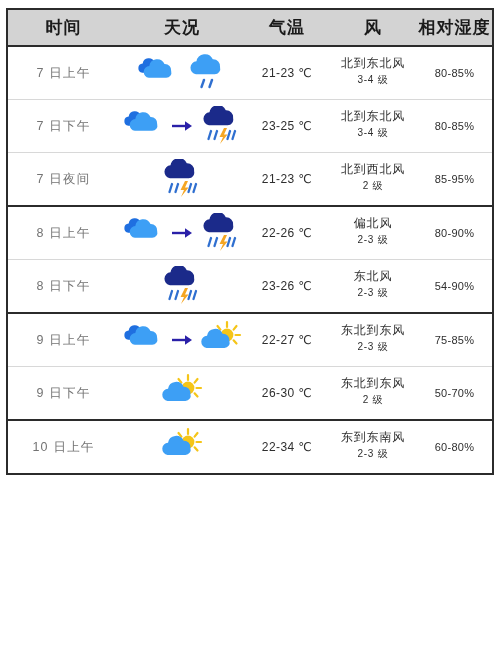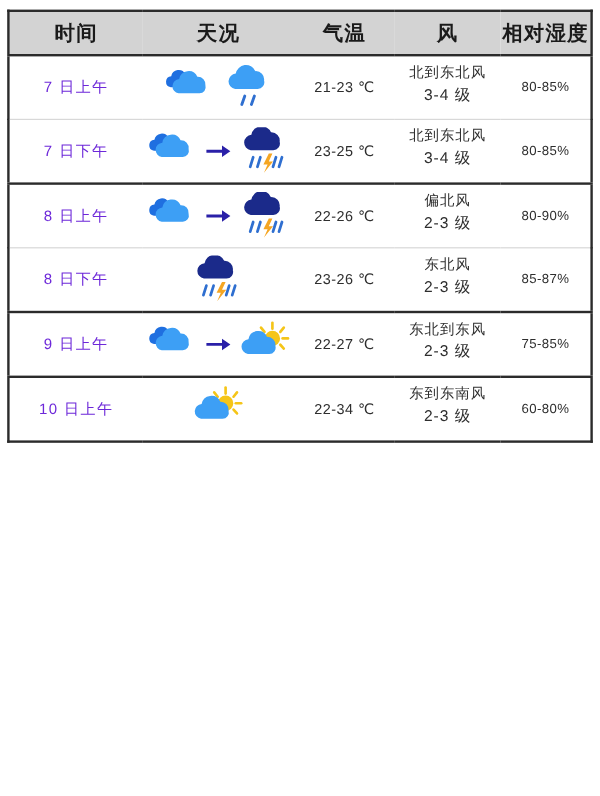--- a/index.html
+++ b/index.html
@@ -48,21 +48,21 @@
     text-align: center;
     vertical-align: middle;
     padding: 0;
     color: #333333;
   }
   tbody tr:first-child td { border-top: none; }
   tbody tr.day-start td { border-top: 2px solid #2b2b2b; }
 
   .cell-time {
     font-size: 12.5px;
-    color: #6d28d9;
+    color: #737373;
     letter-spacing: 1.2px;
     white-space: nowrap;
   }
   .cell-temp {
     font-size: 12px;
     color: #2e2e2e;
     letter-spacing: 0.4px;
     white-space: nowrap;
   }
   .cell-hum {
@@ -73,21 +73,21 @@
     margin-top: 48px;
   }
   .wind-dir {
     font-size: 12px;
     color: #2e2e2e;
     letter-spacing: 0.8px;
     line-height: 1.05;
     white-space: nowrap;
   }
   .wind-force {
-    font-size: 13px;
+    font-size: 10px;
     color: #2e2e2e;
     letter-spacing: 0.8px;
     line-height: 1.9;
     white-space: nowrap;
   }
 
   .sky-wrap {
     display: flex;
     align-items: center;
     justify-content: center;
@@ -179,81 +179,106 @@
               </svg>
             </div>
      </td>
      <td class="cell-temp">23-25 ℃</td>
      <td>
        <div class="wind-dir">北到东北风</div>
        <div class="wind-force">3-4 级</div>
      </td>
      <td class="cell-hum">80-85%</td>
         </tr>
-        <tr class="day-start">
-          <td class="cell-time">8 日上午</td>
-     <td>
-       <div class="sky-wrap">
-              <svg class="ico" width="46" height="40" viewBox="0 0 46 40">
-                <g transform="translate(17,16) scale(0.62)">
-       <path d="M-14,6 a7.5,7.5 0 0 1 0.6,-14.9 a10,10 0 0 1 19,-2.4 a8,8 0 0 1 8.4,9.1 a6.4,6.4 0 0 1 -6.2,8.2 Z" fill="#1f6fe0"></path>
-     </g>
-                <g transform="translate(26,20) scale(0.8)">
-       <path d="M-14,6 a7.5,7.5 0 0 1 0.6,-14.9 a10,10 0 0 1 19,-2.4 a8,8 0 0 1 8.4,9.1 a6.4,6.4 0 0 1 -6.2,8.2 Z" fill="#3d9ff5"></path>
-     </g>
-              </svg>
-              <svg class="arrow-ico" width="22" height="16" viewBox="0 0 22 16">
-            <line x1="1" y1="8" x2="16" y2="8" stroke="#2a20a8" stroke-width="2.4"></line>
-            <path d="M14,3.2 L21,8 L14,12.8 Z" fill="#2a20a8"></path>
-          </svg>
+        <tr>
+          <td class="cell-time">7 日夜间</td>
+     <td>
+       <div class="sky-wrap">
               <svg class="ico" width="46" height="40" viewBox="0 0 46 40">
                 <g transform="translate(23,14) scale(0.86)">
        <path d="M-14,6 a7.5,7.5 0 0 1 0.6,-14.9 a10,10 0 0 1 19,-2.4 a8,8 0 0 1 8.4,9.1 a6.4,6.4 0 0 1 -6.2,8.2 Z" fill="#1b2a8a"></path>
      </g>
                 <g stroke="#2f6fd0" stroke-width="2.3" stroke-linecap="round">
          <line x1="13" y1="25" x2="10.5" y2="33"></line>
          <line x1="19" y1="25" x2="16.5" y2="33"></line>
          <line x1="32" y1="25" x2="29.5" y2="33"></line>
          <line x1="37" y1="25" x2="34.5" y2="33"></line>
        </g>
        <path d="M26,22 L21.5,31 L25,31 L22,38 L29.5,28.5 L26,28.5 L29,22 Z" fill="#f5a623"></path>
               </svg>
             </div>
      </td>
-     <td class="cell-temp">22-26 ℃</td>
-     <td>
-       <div class="wind-dir">偏北风</div>
-       <div class="wind-force">2-3 级</div>
-     </td>
-     <td class="cell-hum">80-90%</td>
-        </tr>
-        <tr>
-          <td class="cell-time">8 日下午</td>
-     <td>
-       <div class="sky-wrap">
+     <td class="cell-temp">21-23 ℃</td>
+     <td>
+       <div class="wind-dir">北到西北风</div>
+       <div class="wind-force">2 级</div>
+     </td>
+     <td class="cell-hum">85-95%</td>
+        </tr>
+        <tr class="day-start">
+          <td class="cell-time">8 日上午</td>
+     <td>
+       <div class="sky-wrap">
+              <svg class="ico" width="46" height="40" viewBox="0 0 46 40">
+                <g transform="translate(17,16) scale(0.62)">
+       <path d="M-14,6 a7.5,7.5 0 0 1 0.6,-14.9 a10,10 0 0 1 19,-2.4 a8,8 0 0 1 8.4,9.1 a6.4,6.4 0 0 1 -6.2,8.2 Z" fill="#1f6fe0"></path>
+     </g>
+                <g transform="translate(26,20) scale(0.8)">
+       <path d="M-14,6 a7.5,7.5 0 0 1 0.6,-14.9 a10,10 0 0 1 19,-2.4 a8,8 0 0 1 8.4,9.1 a6.4,6.4 0 0 1 -6.2,8.2 Z" fill="#3d9ff5"></path>
+     </g>
+              </svg>
+              <svg class="arrow-ico" width="22" height="16" viewBox="0 0 22 16">
+            <line x1="1" y1="8" x2="16" y2="8" stroke="#2a20a8" stroke-width="2.4"></line>
+            <path d="M14,3.2 L21,8 L14,12.8 Z" fill="#2a20a8"></path>
+          </svg>
               <svg class="ico" width="46" height="40" viewBox="0 0 46 40">
                 <g transform="translate(23,14) scale(0.86)">
        <path d="M-14,6 a7.5,7.5 0 0 1 0.6,-14.9 a10,10 0 0 1 19,-2.4 a8,8 0 0 1 8.4,9.1 a6.4,6.4 0 0 1 -6.2,8.2 Z" fill="#1b2a8a"></path>
      </g>
                 <g stroke="#2f6fd0" stroke-width="2.3" stroke-linecap="round">
          <line x1="13" y1="25" x2="10.5" y2="33"></line>
          <line x1="19" y1="25" x2="16.5" y2="33"></line>
          <line x1="32" y1="25" x2="29.5" y2="33"></line>
          <line x1="37" y1="25" x2="34.5" y2="33"></line>
        </g>
        <path d="M26,22 L21.5,31 L25,31 L22,38 L29.5,28.5 L26,28.5 L29,22 Z" fill="#f5a623"></path>
               </svg>
             </div>
      </td>
+     <td class="cell-temp">22-26 ℃</td>
+     <td>
+       <div class="wind-dir">偏北风</div>
+       <div class="wind-force">2-3 级</div>
+     </td>
+     <td class="cell-hum">80-90%</td>
+        </tr>
+        <tr>
+          <td class="cell-time">8 日下午</td>
+     <td>
+       <div class="sky-wrap">
+              <svg class="ico" width="46" height="40" viewBox="0 0 46 40">
+                <g transform="translate(23,14) scale(0.86)">
+       <path d="M-14,6 a7.5,7.5 0 0 1 0.6,-14.9 a10,10 0 0 1 19,-2.4 a8,8 0 0 1 8.4,9.1 a6.4,6.4 0 0 1 -6.2,8.2 Z" fill="#1b2a8a"></path>
+     </g>
+                <g stroke="#2f6fd0" stroke-width="2.3" stroke-linecap="round">
+         <line x1="13" y1="25" x2="10.5" y2="33"></line>
+         <line x1="19" y1="25" x2="16.5" y2="33"></line>
+         <line x1="32" y1="25" x2="29.5" y2="33"></line>
+         <line x1="37" y1="25" x2="34.5" y2="33"></line>
+       </g>
+       <path d="M26,22 L21.5,31 L25,31 L22,38 L29.5,28.5 L26,28.5 L29,22 Z" fill="#f5a623"></path>
+              </svg>
+            </div>
+     </td>
      <td class="cell-temp">23-26 ℃</td>
      <td>
        <div class="wind-dir">东北风</div>
        <div class="wind-force">2-3 级</div>
      </td>
-     <td class="cell-hum">85-87%</td>
+     <td class="cell-hum">54-90%</td>
         </tr>
         <tr class="day-start">
           <td class="cell-time">9 日上午</td>
      <td>
        <div class="sky-wrap">
               <svg class="ico" width="46" height="40" viewBox="0 0 46 40">
                 <g transform="translate(17,16) scale(0.62)">
        <path d="M-14,6 a7.5,7.5 0 0 1 0.6,-14.9 a10,10 0 0 1 19,-2.4 a8,8 0 0 1 8.4,9.1 a6.4,6.4 0 0 1 -6.2,8.2 Z" fill="#1f6fe0"></path>
      </g>
                 <g transform="translate(26,20) scale(0.8)">
@@ -279,39 +304,65 @@
               </svg>
             </div>
      </td>
      <td class="cell-temp">22-27 ℃</td>
      <td>
        <div class="wind-dir">东北到东风</div>
        <div class="wind-force">2-3 级</div>
      </td>
      <td class="cell-hum">75-85%</td>
         </tr>
-        <tr class="day-start">
-          <td class="cell-time">10 日上午</td>
+        <tr>
+          <td class="cell-time">9 日下午</td>
      <td>
        <div class="sky-wrap">
               <svg class="ico" width="46" height="40" viewBox="0 0 46 40">
                 <g stroke="#f5c518" stroke-width="2.2" stroke-linecap="round">
          <line x1="29" y1="2" x2="29" y2="7"></line>
          <line x1="38.5" y1="6" x2="35.6" y2="9.6"></line>
          <line x1="42" y1="15" x2="37.5" y2="15"></line>
          <line x1="19.5" y1="6" x2="22.4" y2="9.6"></line>
          <line x1="38.5" y1="23.5" x2="35.6" y2="20.3"></line>
        </g>
        <circle cx="29" cy="15" r="6.4" fill="#f5c518"></circle>
                 <g transform="translate(20,23) scale(0.82)">
        <path d="M-14,6 a7.5,7.5 0 0 1 0.6,-14.9 a10,10 0 0 1 19,-2.4 a8,8 0 0 1 8.4,9.1 a6.4,6.4 0 0 1 -6.2,8.2 Z" fill="#3d9ff5"></path>
      </g>
               </svg>
             </div>
      </td>
+     <td class="cell-temp">26-30 ℃</td>
+     <td>
+       <div class="wind-dir">东北到东风</div>
+       <div class="wind-force">2 级</div>
+     </td>
+     <td class="cell-hum">50-70%</td>
+        </tr>
+        <tr class="day-start">
+          <td class="cell-time">10 日上午</td>
+     <td>
+       <div class="sky-wrap">
+              <svg class="ico" width="46" height="40" viewBox="0 0 46 40">
+                <g stroke="#f5c518" stroke-width="2.2" stroke-linecap="round">
+         <line x1="29" y1="2" x2="29" y2="7"></line>
+         <line x1="38.5" y1="6" x2="35.6" y2="9.6"></line>
+         <line x1="42" y1="15" x2="37.5" y2="15"></line>
+         <line x1="19.5" y1="6" x2="22.4" y2="9.6"></line>
+         <line x1="38.5" y1="23.5" x2="35.6" y2="20.3"></line>
+       </g>
+       <circle cx="29" cy="15" r="6.4" fill="#f5c518"></circle>
+                <g transform="translate(20,23) scale(0.82)">
+       <path d="M-14,6 a7.5,7.5 0 0 1 0.6,-14.9 a10,10 0 0 1 19,-2.4 a8,8 0 0 1 8.4,9.1 a6.4,6.4 0 0 1 -6.2,8.2 Z" fill="#3d9ff5"></path>
+     </g>
+              </svg>
+            </div>
+     </td>
      <td class="cell-temp">22-34 ℃</td>
      <td>
        <div class="wind-dir">东到东南风</div>
        <div class="wind-force">2-3 级</div>
      </td>
      <td class="cell-hum">60-80%</td>
         </tr>
       </tbody>
   </table>
 </div>

